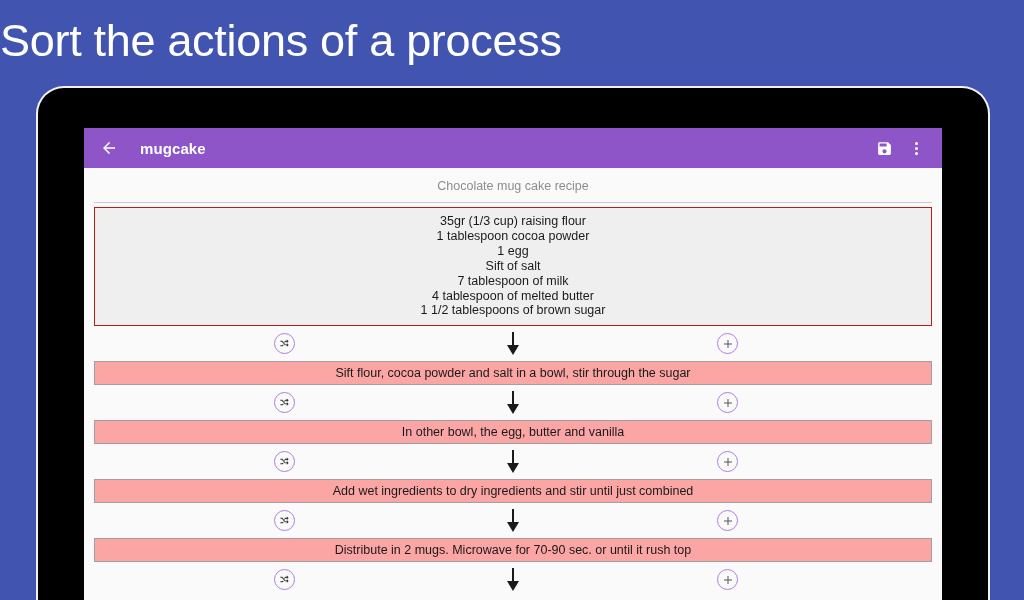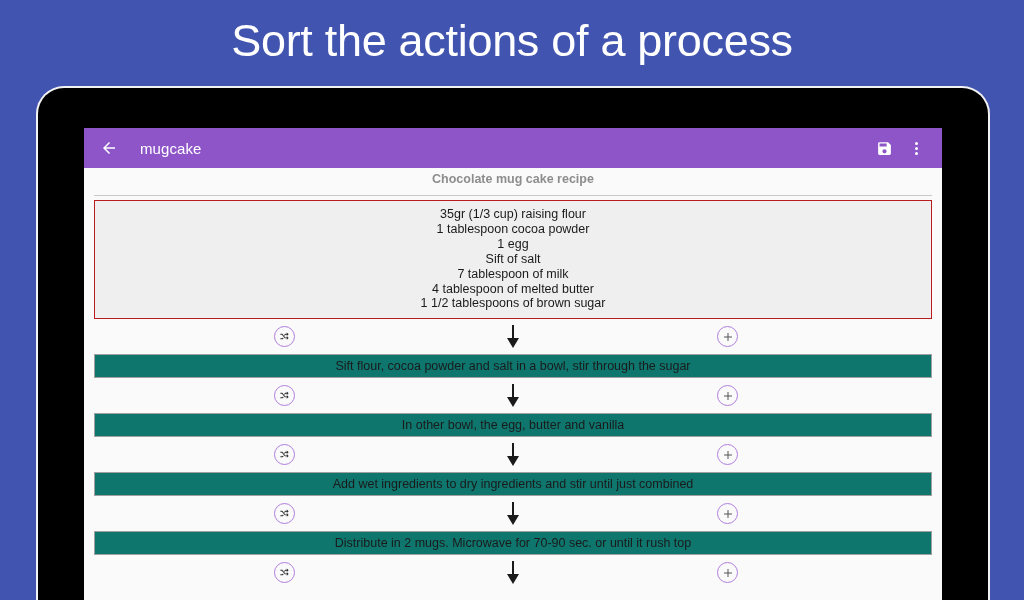--- a/index.html
+++ b/index.html
@@ -18,21 +18,21 @@
     width: 1024px;
     height: 600px;
     background: #4154b0;
     overflow: hidden;
   }
   .headline {
     position: absolute;
     top: 8px;
     left: 0;
     width: 1024px;
-    text-align: center;
+    text-align: left;
     color: #ffffff;
     font-size: 45px;
     font-weight: 400;
     letter-spacing: -0.3px;
     line-height: 66px;
     white-space: nowrap;
   }
   
   .device {
     position: absolute;
@@ -56,20 +56,21 @@
   }
   
   .appbar {
     position: relative;
     height: 40px;
     background: #8e55c8;
     display: flex;
     align-items: center;
     padding: 0 12px;
     box-sizing: border-box;
+    font-weight: bold;
   }
   .appbar-back {
     width: 26px;
     height: 26px;
     display: flex;
     align-items: center;
     justify-content: center;
     margin-right: 18px;
   }
   .appbar-title {
@@ -101,22 +102,21 @@
   }
   
   .content {
     position: relative;
     padding: 0;
   }
   .recipe-title {
     text-align: center;
     color: #8d8d8d;
     font-size: 12.5px;
-    padding: 4px 0 9px 0;
-    font-weight: bold;
+    padding: 11px 0 9px 0;
   }
   .divider {
     height: 1px;
     background: #c9c9c9;
     margin: 0 10px 4px 10px;
   }
   .ingredients {
     margin: 0 10px;
     border: 1px solid #b91c1c;
     background: #efefef;
@@ -170,21 +170,21 @@
     display: flex;
     align-items: center;
     justify-content: center;
     background: transparent;
   }
   .circle-btn.shuffle { left: 190px; }
   .circle-btn.add     { left: 633px; }
   .step {
     margin: 0 10px;
     border: 1px solid #a0a0a0;
-    background: #0f766e;
+    background: #fca5a5;
     height: 22px;
     display: flex;
     align-items: center;
     justify-content: center;
   }
   .step-text {
     font-size: 12.5px;
     color: #1a1a1a;
     white-space: nowrap;
   }

